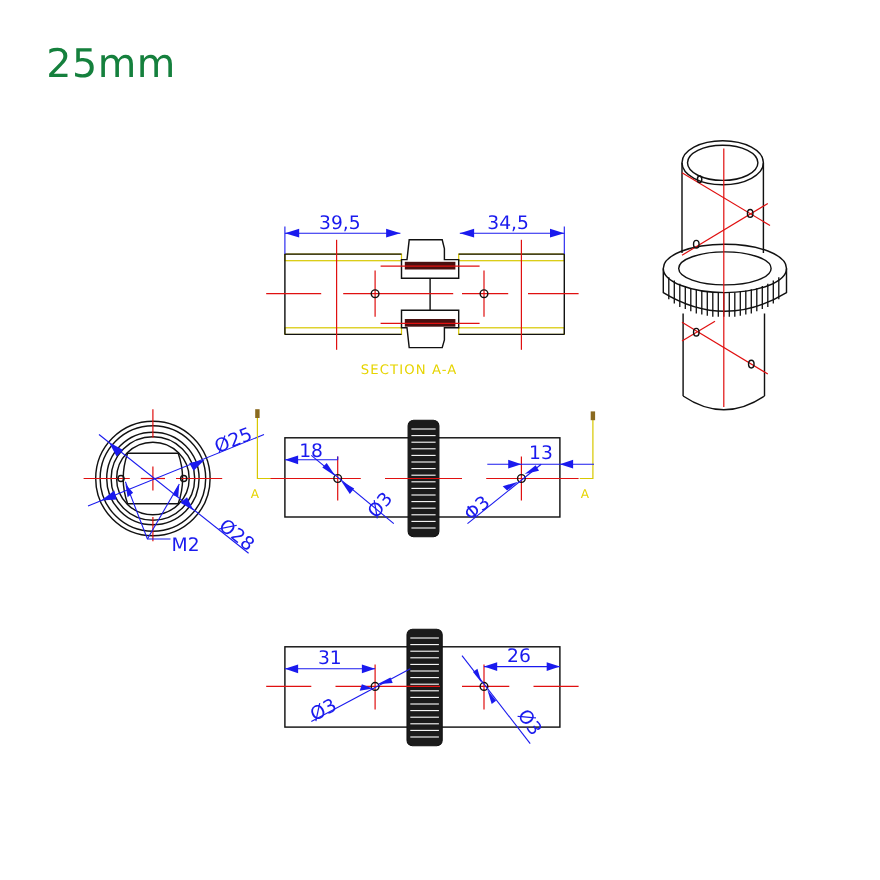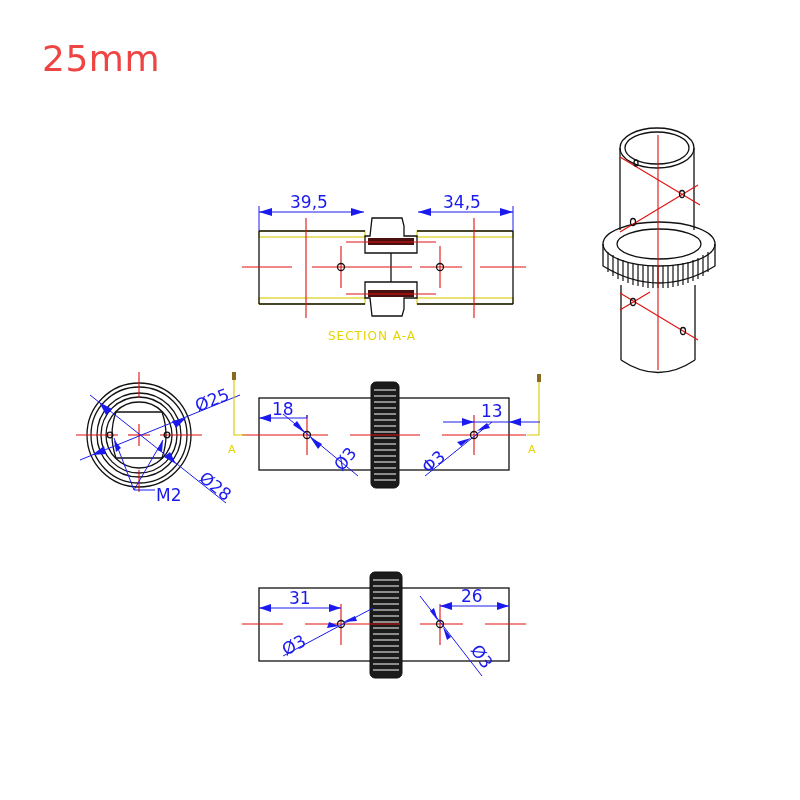--- a/index.html
+++ b/index.html
@@ -1,17 +1,17 @@
 <!DOCTYPE html>
 <html><head>
 <meta charset="utf-8">
 <style>
   html, body { margin:0; padding:0; background:#ffffff; }
   body { width:800px; height:800px; position:relative; overflow:hidden; font-family:"DejaVu Sans", sans-serif; }
-  .title { position:absolute; left:42px; top:38px; font-size:36px; color:#ef4444; font-family:"DejaVu Sans", sans-serif; letter-spacing:0.5px; }
+  .title { position:absolute; left:42px; top:38px; font-size:36px; color:#15803d; font-family:"DejaVu Sans", sans-serif; letter-spacing:0.5px; }
   svg { position:absolute; left:0; top:0; }
   .blk { stroke:#111; fill:none; stroke-width:1.3; }
   .red { stroke:#e01010; fill:none; stroke-width:1.1; }
   .blu { stroke:#1a1aee; fill:none; stroke-width:1; }
   .yel { stroke:#d8c800; fill:none; stroke-width:1.1; }
   .dim { fill:#1a1aee; font-family:"DejaVu Sans", sans-serif; font-size:17px; }
   .sec { fill:#e6d400; font-family:"DejaVu Sans", sans-serif; font-size:12px; letter-spacing:1px; }
   .ylab { fill:#e6d400; font-family:"DejaVu Sans", sans-serif; font-size:11px; }
 </style>
 </head>

